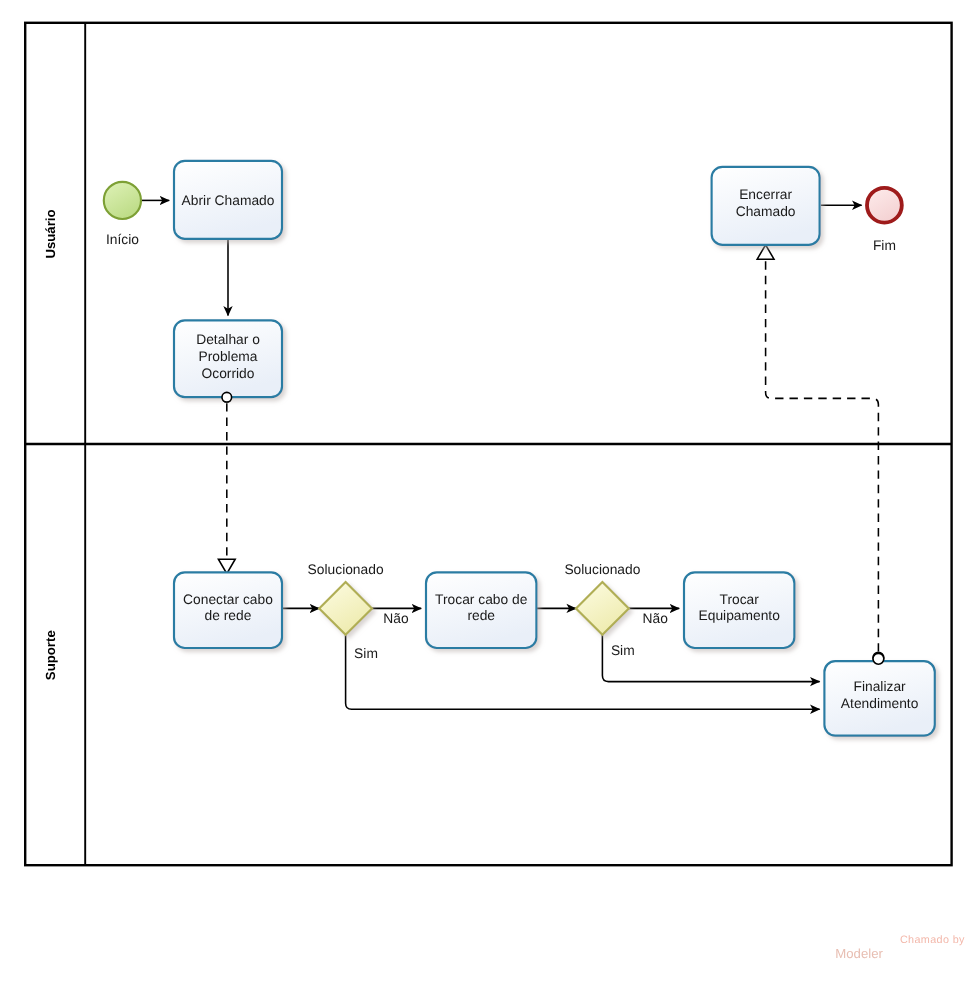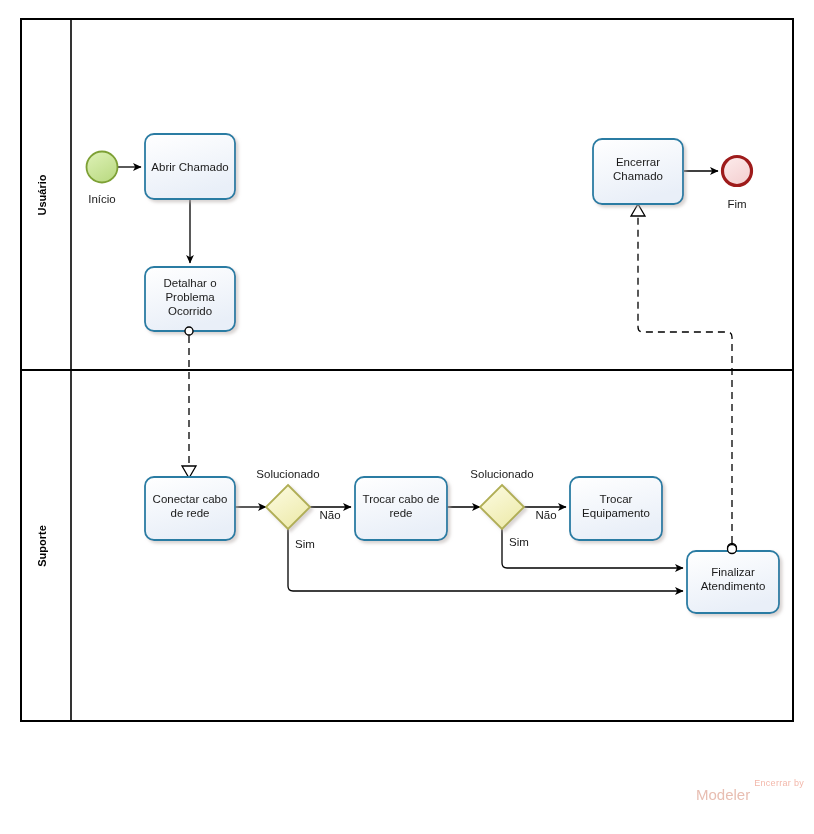--- a/index.html
+++ b/index.html
@@ -123,21 +123,21 @@
   .wm-brand {
     font-family: "Liberation Sans", sans-serif;
     font-size: 27px;
     font-weight: bold;
     color: #f1a898;
     line-height: 26px;
     letter-spacing: -1px;
   }
   .wm-sub {
     font-family: "Liberation Sans", sans-serif;
-    font-size: 15px;
+    font-size: 11px;
     color: #e8beb2;
     line-height: 14px;
     text-align: left;
     padding-left: 2px;
   }
 </style>
 </head>
 <body>
 
 <div id="canvas">
@@ -278,17 +278,17 @@
       <rect class="task-rect" x="687" y="551" width="92" height="62" rx="9" ry="9" filter="url(#softShadow)"></rect>
       <text class="task-label" x="733" y="576" text-anchor="middle">Finalizar</text>
       <text class="task-label" x="733" y="590" text-anchor="middle">Atendimento</text>
     </g>
 
     <circle class="msg-endpoint" cx="732" cy="549" r="4.5"></circle>
     <circle class="msg-endpoint" cx="189" cy="331" r="4"></circle>
   </svg>
 
   <div id="watermark">
-    <div class="wm-powered">Encerrar by</div>
+    <div class="wm-powered">Chamado by</div>
     <div class="wm-sub">Modeler</div>
   </div>
 
 </div>
 
 </body></html>

